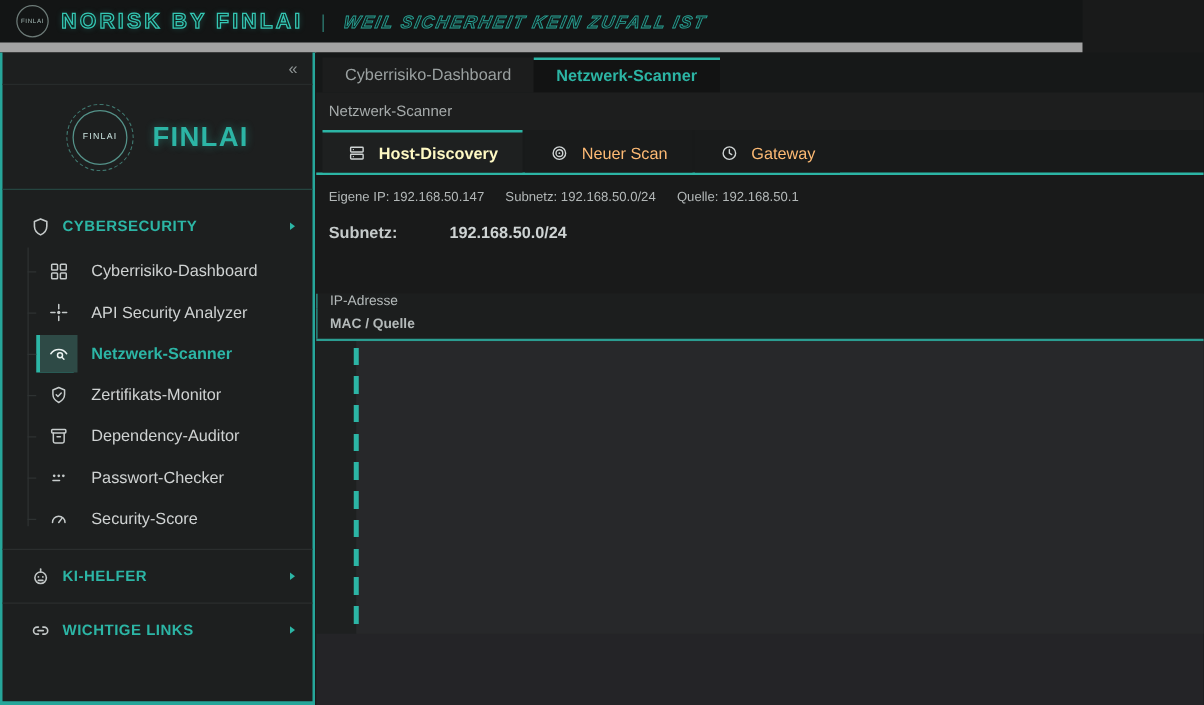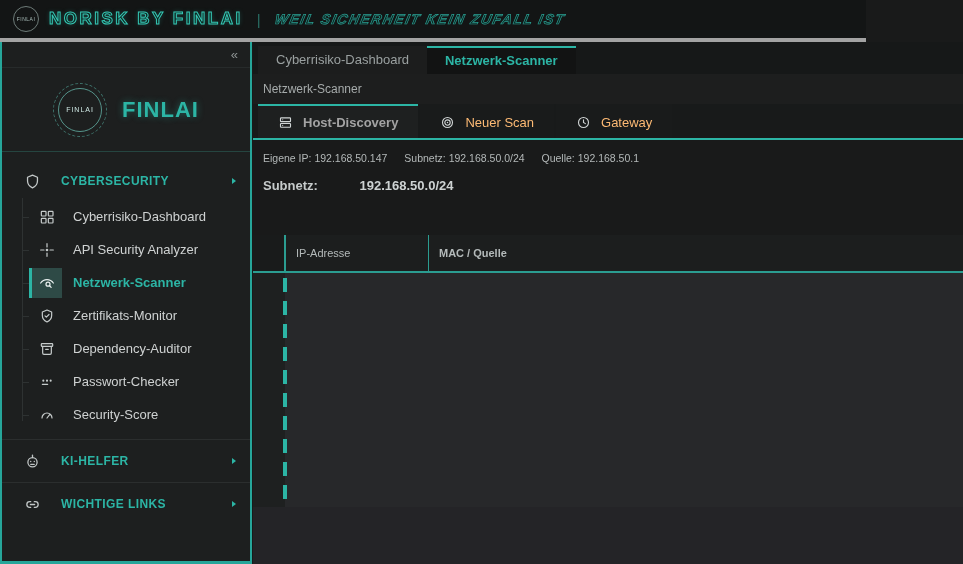--- a/index.html
+++ b/index.html
@@ -1,21 +1,21 @@
 <!DOCTYPE html>
 <html><head>
 <meta charset="utf-8">
 <style>
   * { margin:0; padding:0; box-sizing:border-box; }
   html,body { width:963px; height:564px; background:#191a1a; font-family:"Liberation Sans",sans-serif; overflow:hidden; }
   .app { position:relative; width:963px; height:564px; background:#191a1a; }
 
   
   .top-header { position:absolute; left:0; top:0; width:866px; height:42px; background:#131515;
-    border-bottom:4px solid #a3a3a3; display:flex; align-items:center; padding-left:13px; }
+    border-bottom:8px solid #a3a3a3; display:flex; align-items:center; padding-left:13px; }
   .hdr-logo { width:26px; height:26px; border-radius:50%; border:1px solid #6d7b78; display:flex;
     align-items:center; justify-content:center; flex:0 0 auto; }
   .hdr-logo span { font-size:5px; letter-spacing:.5px; color:#a9bdb9; }
   .brand { margin-left:10px; font-size:17px; font-weight:700; letter-spacing:2.5px; color:#0e2823;
     -webkit-text-stroke:1px #35c7b4; text-shadow:0 0 5px rgba(53,199,180,.35); white-space:nowrap; }
   .brand-sep { margin:0 14px; color:#2a6f66; font-size:15px; }
   .tagline { font-size:14px; font-weight:600; font-style:italic; letter-spacing:1.5px; color:#0d2623;
     -webkit-text-stroke:.7px #2aa093; transform:skewX(-12deg); white-space:nowrap; }
 
   
@@ -27,21 +27,21 @@
   .logo-row { height:84px; display:flex; align-items:center; justify-content:center; gap:15px;
     border-bottom:1px solid #254540; }
   .badge { width:54px; height:54px; border-radius:50%; border:1px dashed #3f756d; display:flex;
     align-items:center; justify-content:center; }
   .badge-inner { width:44px; height:44px; border-radius:50%; border:1px solid #55938a; display:flex;
     align-items:center; justify-content:center; }
   .badge-inner span { font-size:7px; letter-spacing:1px; color:#cfe8e4; }
   .wordmark { font-size:22px; font-weight:700; letter-spacing:1px; color:#2cb5a5;
     text-shadow:0 0 7px rgba(44,181,165,.45); }
   .menu { padding-top:12px; }
-  .section-row { height:34px; display:flex; align-items:center; gap:20px; padding:0 14px 0 22px;
+  .section-row { height:34px; display:flex; align-items:center; gap:9px; padding:0 14px 0 22px;
     cursor:pointer; }
   .section-row .s-icon { color:#c3c8c8; display:flex; }
   .section-label { color:#2cb5a5; font-size:12px; font-weight:700; letter-spacing:.4px; }
   .s-arrow { margin-left:auto; width:0; height:0; border-top:3.5px solid transparent;
     border-bottom:3.5px solid transparent; border-left:4.5px solid #2cb5a5; }
   .items { position:relative; padding:2px 0 4px 0; }
   .items::before { content:""; position:absolute; left:20px; top:0; bottom:14px; width:1px; background:#2e3232; }
   .m-item { position:relative; height:33px; display:flex; align-items:center; padding-left:30px; cursor:pointer; }
   .m-item::before { content:""; position:absolute; left:20px; top:50%; width:7px; height:1px; background:#2e3232; }
   .icon-box { width:30px; height:30px; display:flex; align-items:center; justify-content:center;
@@ -57,28 +57,28 @@
   .tab { padding:0 18px; line-height:28px; font-size:13px; color:#9aa0a0; background:#1c1d1d;
     white-space:nowrap; cursor:pointer; }
   .tab.active { background:#121313; color:#2cb5a5; font-weight:700; border-top:2px solid #2cb5a5; line-height:26px; }
   .breadcrumb-row { height:30px; background:#1d1e1e; display:flex; align-items:center; padding-left:10px; }
   .breadcrumb { font-size:12px; color:#a6abab; }
   .subtabs-row { height:36px; background:#181a1a; border-bottom:2px solid #2cb5a5; display:flex;
     padding-left:5px; }
   .subtab { display:flex; align-items:center; gap:10px; padding:0 20px; font-size:13px; color:#fdba74;
     background:#191b1b; margin-right:2px; cursor:pointer; border-top:2px solid transparent; }
   .subtab .st-icon { color:#cfd4d4; display:flex; }
-  .subtab.active { background:#1e2020; color:#a3a3a3; font-weight:700; border-top:2px solid #2cb5a5; }
+  .subtab.active { background:#1e2020; color:#fef9c3; font-weight:700; border-top:2px solid #2cb5a5; }
   .info-row { padding:12px 0 0 10px; font-size:10.5px; color:#b3b8b8; }
   .info-row .pair { margin-right:14px; }
   .subnet-row { padding:14px 0 0 10px; font-size:13px; color:#c6cbcb;font-weight:bold; }
   .subnet-row .val { margin-left:38px; color:#ced3d3; }
 
   .table-card { margin-top:42px; flex:1; background:#242427; display:flex; flex-direction:column; }
-  .thead { height:38px; display:flex; background:#1c1e1e; border-bottom:2px solid #2b9d91; }
+  .thead { height:38px; display:flex; background:#1c1e1e; border-bottom:2px solid #2b9d91;flex-direction:column; }
   .th { display:flex; align-items:center; padding-left:10px; font-size:11px; color:#b4baba; }
   .th + .th { border-left:1px solid #2b9d91; }
   .th-num { width:32px; background:#191b1b; border-right:1px solid #2b9d91; }
   .th-ip { width:143px; }
   .th-host { width:202px; }
   .th-mac { flex:1;font-weight:bold; }
   .tbody { height:234px; display:flex; background:#27282a; }
   .tb-num { position:relative; width:32px; background:#1e2020; }
   .tb-num::after { content:""; position:absolute; right:-2px; top:5px; bottom:4px; width:4px;
     background:repeating-linear-gradient(to bottom,#2cb5a5 0 14px,transparent 14px 23px); }

